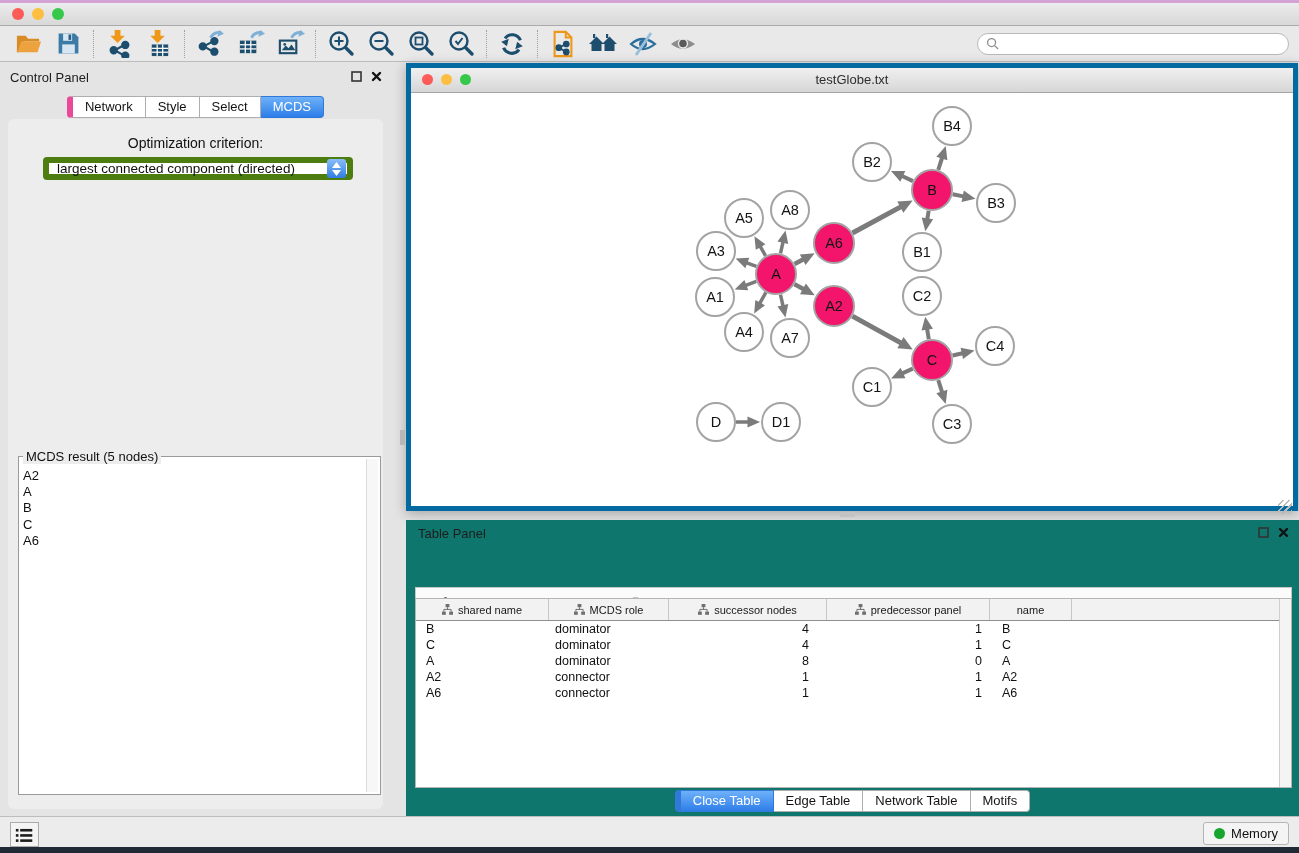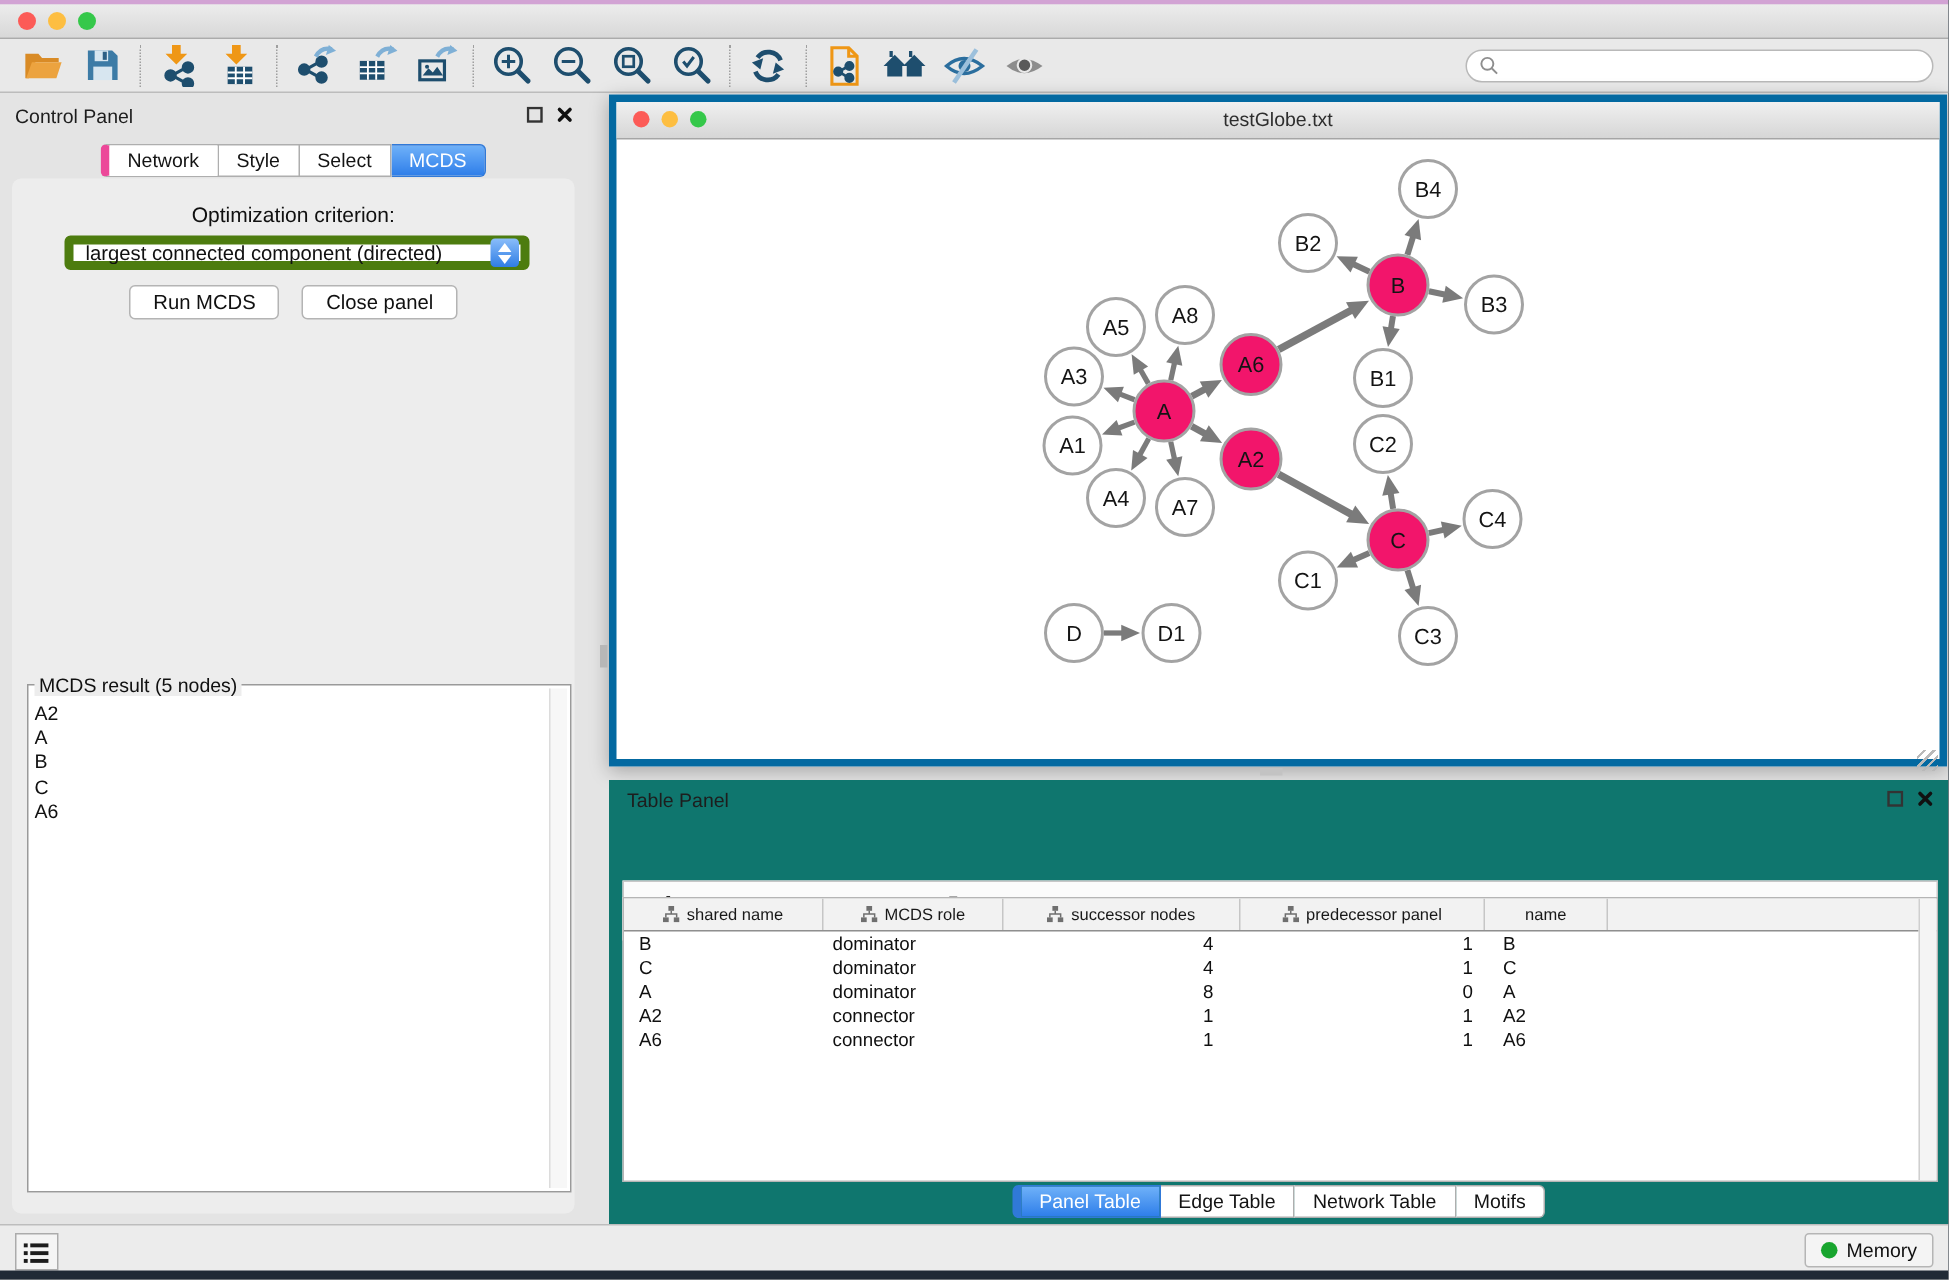--- a/index.html
+++ b/index.html
@@ -301,24 +301,20 @@
         <div class="combo-text">largest connected component (directed)</div>
         <div class="combo-step">
           <svg width="9" height="6" viewBox="0 0 9 6">
               <path d="M4.5 0L9 6H0z" fill="#fff"></path>
             </svg>
           <svg width="9" height="6" viewBox="0 0 9 6">
               <path d="M4.5 6L0 0h9z" fill="#fff"></path>
             </svg>
         </div>
       </div>
-      <div class="btn-row">
-        <div class="mac-btn">Run MCDS</div>
-        <div class="mac-btn">Close panel</div>
-      </div>
       <div class="mcds-box">
         <div class="mcds-legend">MCDS result (5 nodes)</div>
         <div class="mcds-items" id="mcds-list">
             <div class="mcds-item">A2</div>
             <div class="mcds-item">A</div>
             <div class="mcds-item">B</div>
             <div class="mcds-item">C</div>
             <div class="mcds-item">A6</div>
           </div>
         <div class="mcds-scroll"></div>
@@ -661,21 +657,21 @@
             <div class="td c0">A6</div>
             <div class="td c1">connector</div>
             <div class="td c2">1</div>
             <div class="td c3">1</div>
             <div class="td c4">A6</div>
           </div>
         </div>
       <div class="tbl-scroll"></div>
     </div>
     <div class="tp-tabs" id="tp-tabs">
-        <div class="seg active">Panel Table</div>
+        <div class="seg active">Close Table</div>
         <div class="seg">Edge Table</div>
         <div class="seg">Network Table</div>
         <div class="seg">Motifs</div>
       </div>
   </div>
 
   <div class="statusbar">
     <div class="status-list-btn">
       <svg width="19" height="16" viewBox="0 0 22 18">
           <g fill="#1c1c1c">

